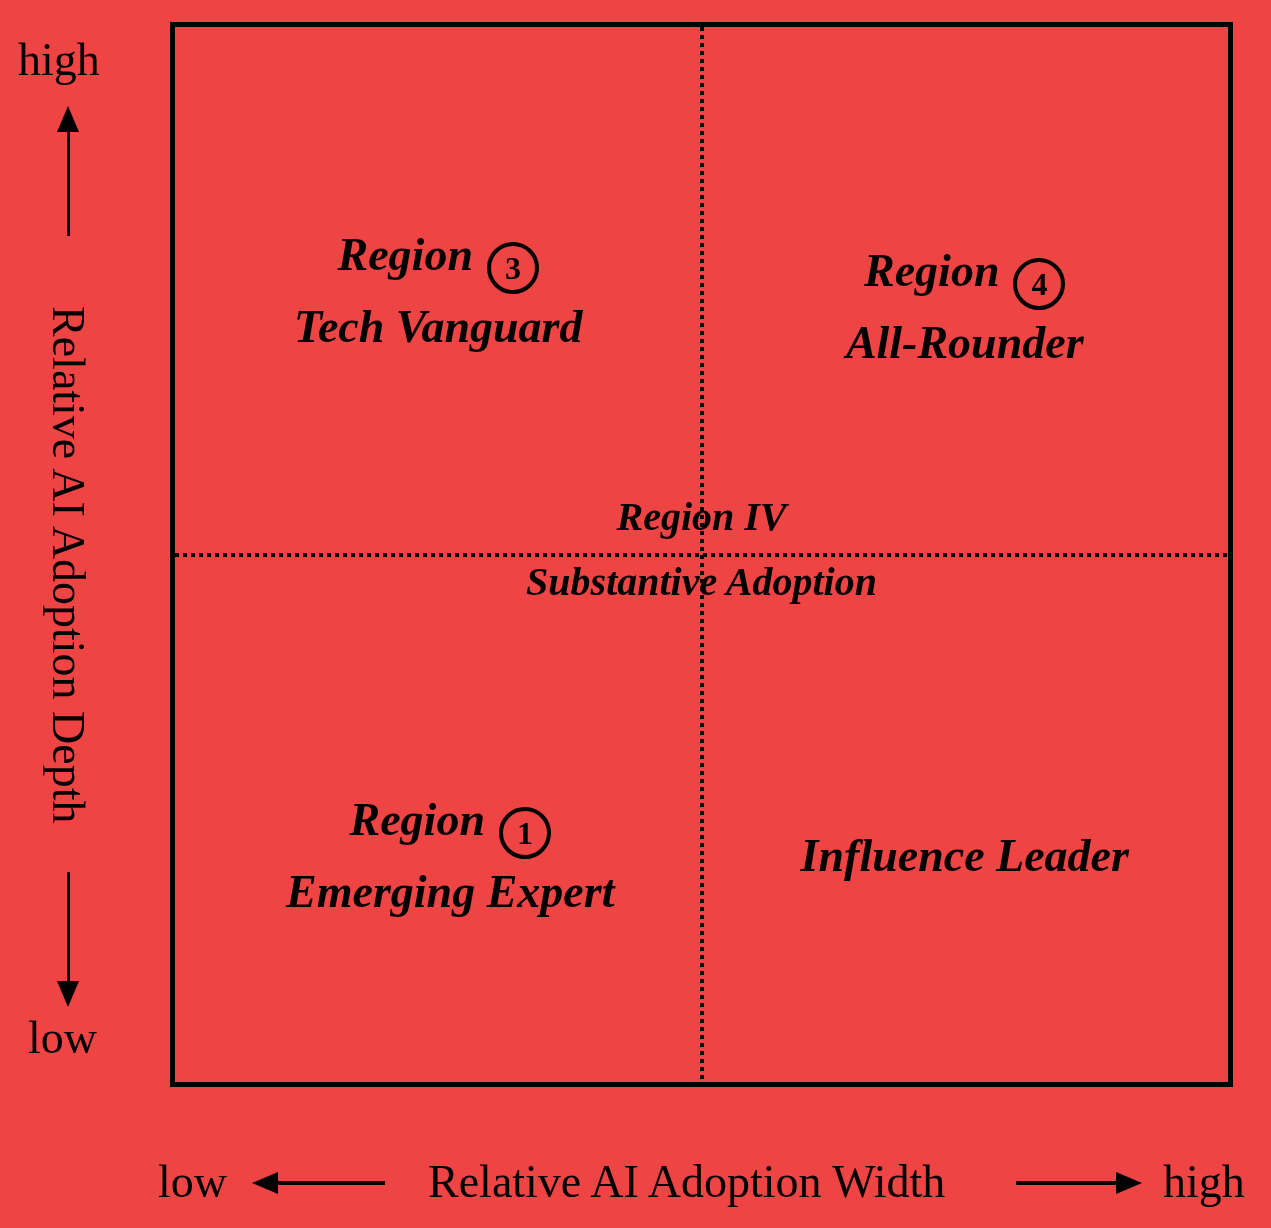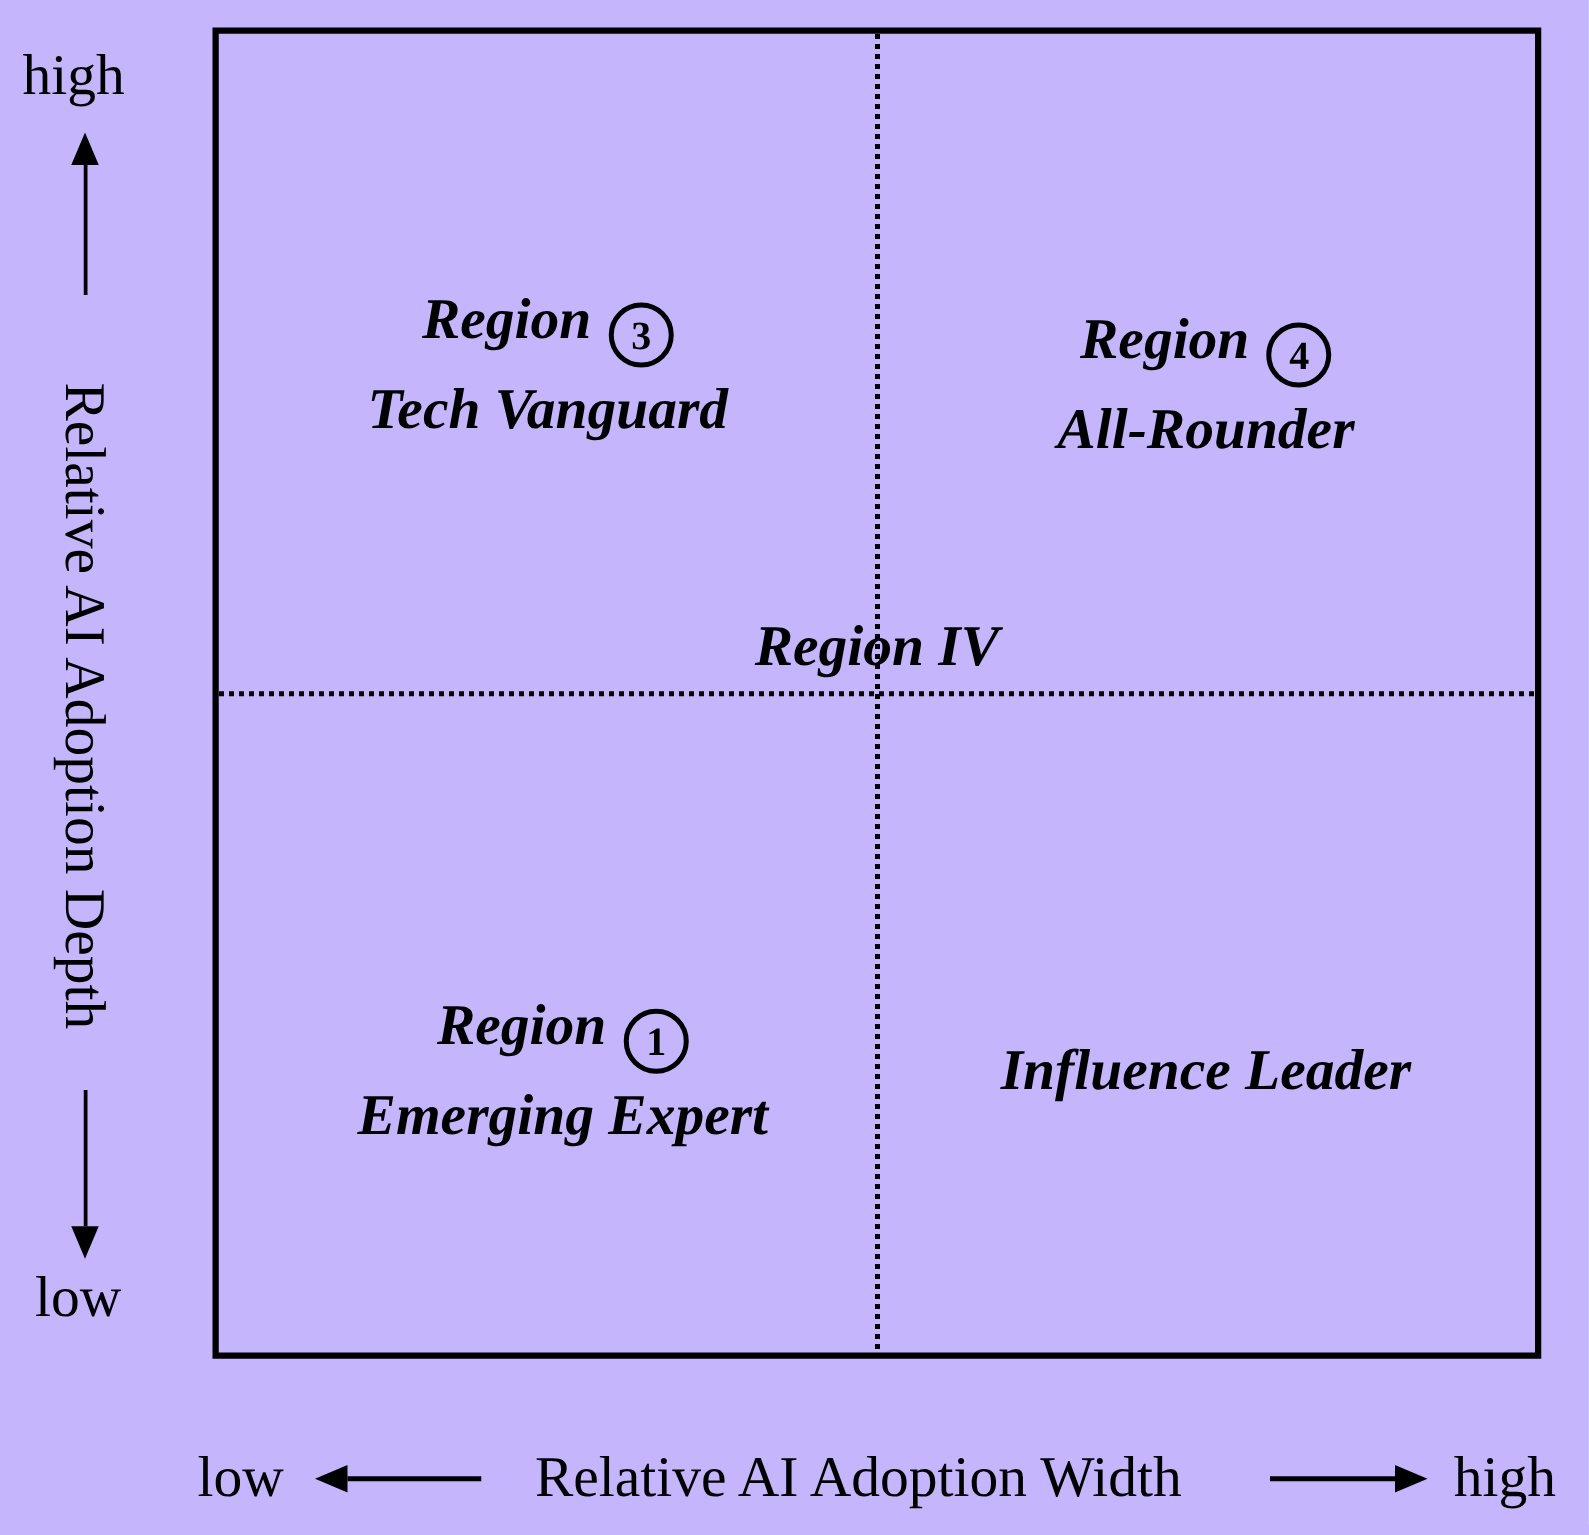--- a/index.html
+++ b/index.html
@@ -2,21 +2,21 @@
 <html><head>
 <meta charset="utf-8">
 <style>
   html, body { margin: 0; padding: 0; }
   body { background: #ffffff; }
 
   .figure {
     position: relative;
     width: 1271px;
     height: 1228px;
-    background: #c4b5fd;
+    background: #ef4444;
     font-family: "Liberation Serif", "DejaVu Serif", serif;
     color: #000000;
     overflow: hidden;
   }
 
   
   .plot {
     position: absolute;
     left: 170px;
     top: 22px;
@@ -81,21 +81,21 @@
   }
 
   .center-label {
     position: absolute;
     left: 0;
     right: 0;
     top: 457px;
     text-align: center;
     font-style: italic;
     font-weight: 700;
-    font-size: 46px;
+    font-size: 40px;
     line-height: 65px;
     white-space: nowrap;
   }
 
   
   .axis-text {
     position: absolute;
     font-size: 46px;
     line-height: 52px;
     white-space: nowrap;
@@ -202,20 +202,21 @@
       <div><span>Region</span><span class="circle-num">1</span></div>
       <div>Emerging Expert</div>
     </div>
 
     <div class="quad q-br">
       <div>Influence Leader</div>
     </div>
 
     <div class="center-label">
       <div>Region IV</div>
+      <div>Substantive Adoption</div>
     </div>
   </div>
 
   <div class="axis-text x-low">low</div>
   <div class="arrow-h left">
     <div class="head-left"></div>
     <div class="shaft-h"></div>
   </div>
   <div class="axis-text x-title">Relative AI Adoption Width</div>
   <div class="arrow-h right">

